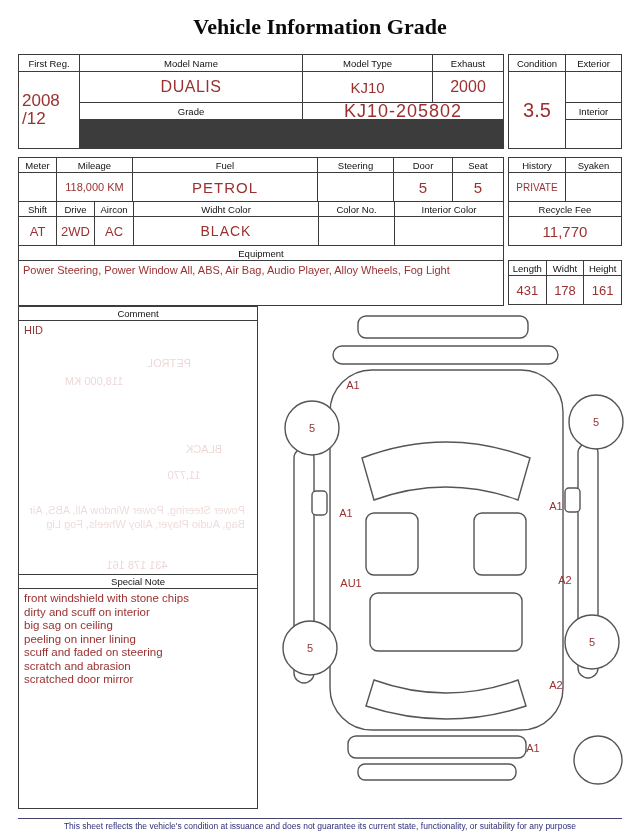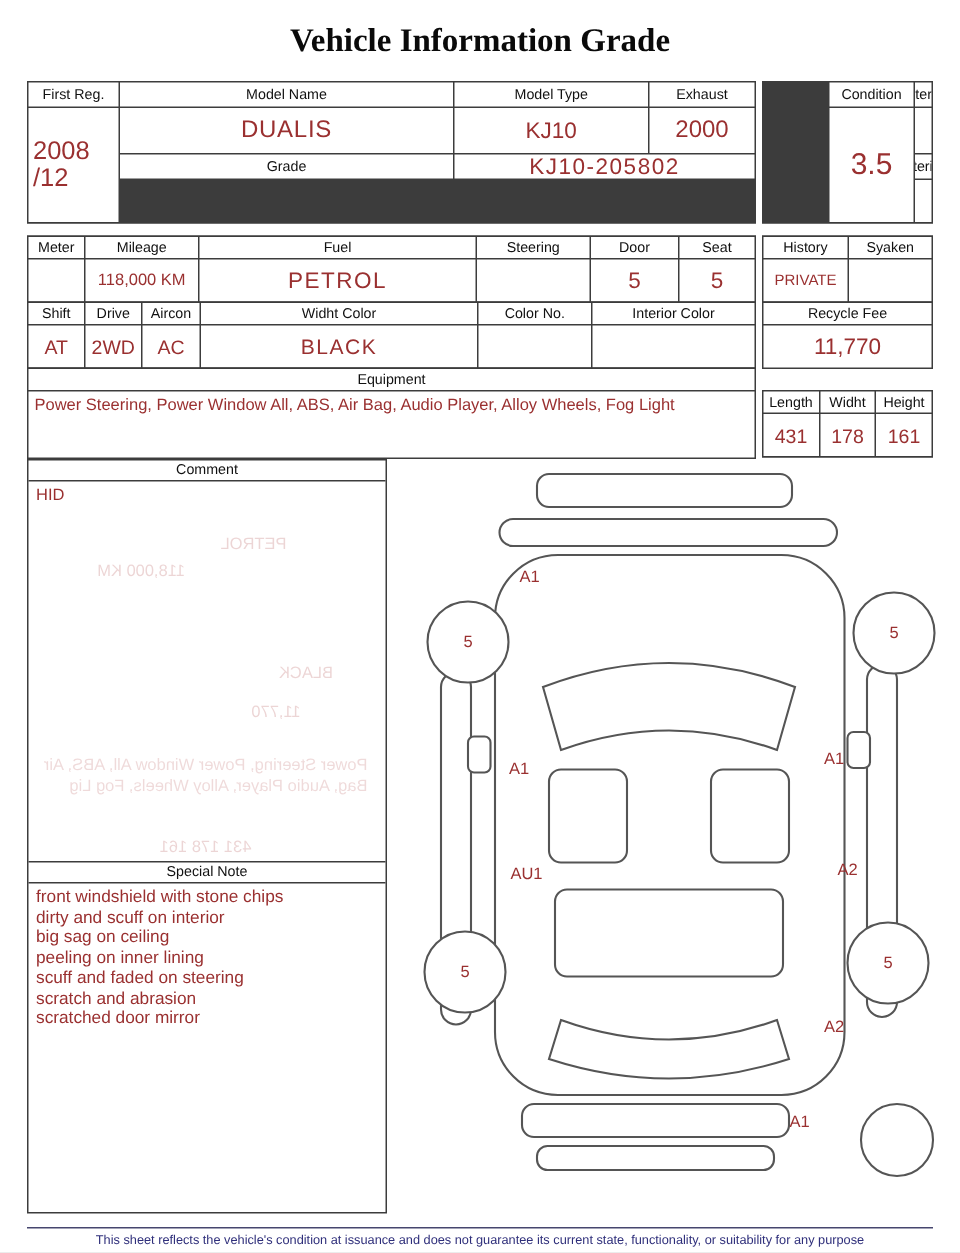--- a/index.html
+++ b/index.html
@@ -12,34 +12,34 @@
   .cell{background:#fff;display:flex;align-items:center;justify-content:center;
         overflow:hidden;text-align:center;}
   .hdr{font-size:9.5px;color:#111;}
   .val{color:#9a3030;}
   .row{display:flex;gap:4px;}
   .mt8{margin-top:8px;}
   .leftcol{flex:1;display:flex;flex-direction:column;}
   .rightcol{flex:0 0 114px;display:flex;flex-direction:column;}
   .stack{margin-top:-1px;}
   .g-topL{grid-template-columns:60px 222px 129px 1fr;grid-template-rows:16px 30px 16px 28px;flex:1;}
-  .g-topR{grid-template-columns:56px 1fr;grid-template-rows:16px 30px 16px 28px;padding-left:44px;}
+  .g-topR{grid-template-columns:56px 1fr;grid-template-rows:16px 30px 16px 28px;}
   .g-s2L{grid-template-columns:37px 75px 184px 75px 58px 1fr;grid-template-rows:14px 28px;}
   .g-s2R{grid-template-columns:56px 1fr;grid-template-rows:14px 28px;}
   .g-s3L{grid-template-columns:37px 37px 38px 184px 75px 1fr;grid-template-rows:14px 28px;}
   .g-s3R{grid-template-columns:1fr;grid-template-rows:14px 28px;}
   .g-eq{grid-template-columns:1fr;grid-template-rows:14px 44px;}
   .g-dims{grid-template-columns:1fr 1fr 1fr;grid-template-rows:14px 28px;margin-top:14px;}
   .firstreg{flex-direction:column;align-items:flex-start;justify-content:center;
             padding-left:3px;font-size:17px;line-height:1.08;text-align:right;}
   .v-dualis{font-size:16px;letter-spacing:.5px;}
   .v-kj10{font-size:15px;}
   .v-2000{font-size:16px;}
   .v-grade{font-size:14px;}
-  .v-chassis{font-size:15px;letter-spacing:1px;}
+  .v-chassis{font-size:18px;letter-spacing:1px;}
   .v-cond{font-size:20px;}
   .v-mileage{font-size:11px;}
   .v-fuel{font-size:15px;letter-spacing:1px;}
   .v-num{font-size:15px;}
   .v-private{font-size:10px;}
   .v-shift{font-size:13px;}
   .v-black{font-size:14px;letter-spacing:1px;}
   .v-dim{font-size:13px;}
   .v-eq{font-size:11px;line-height:1.35;align-items:flex-start;justify-content:flex-start;
         text-align:left;padding:2px 4px;}

